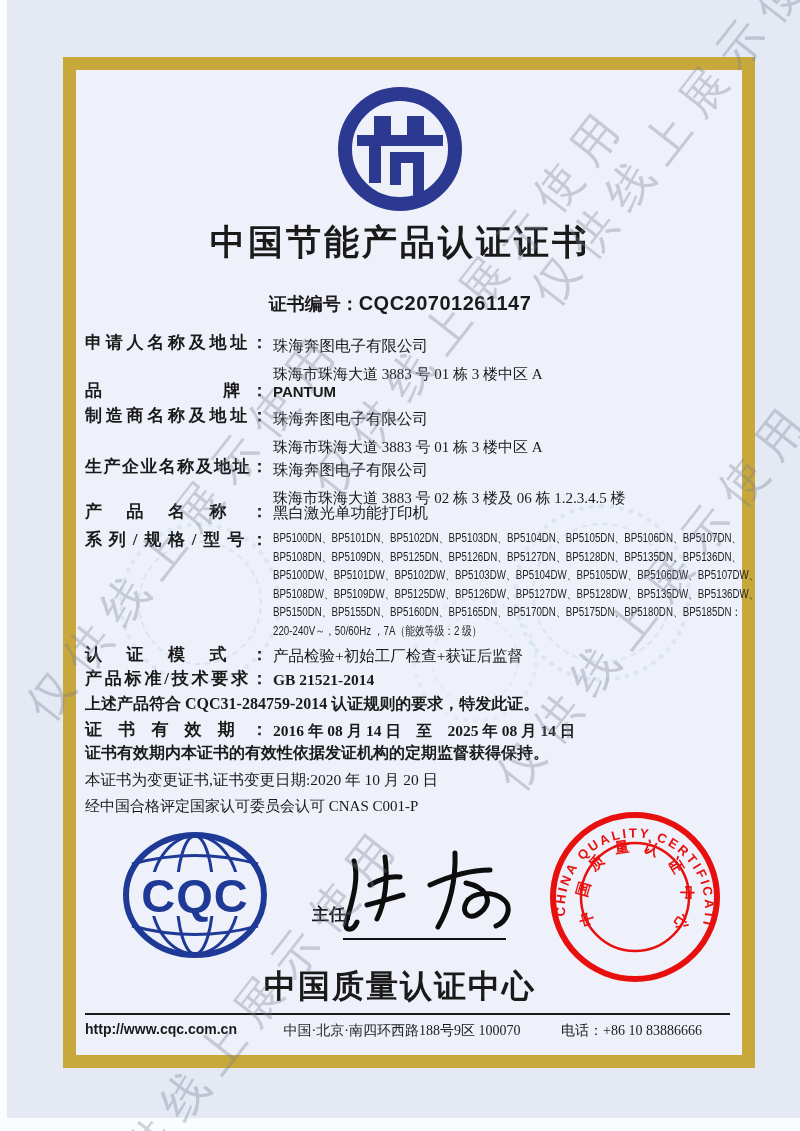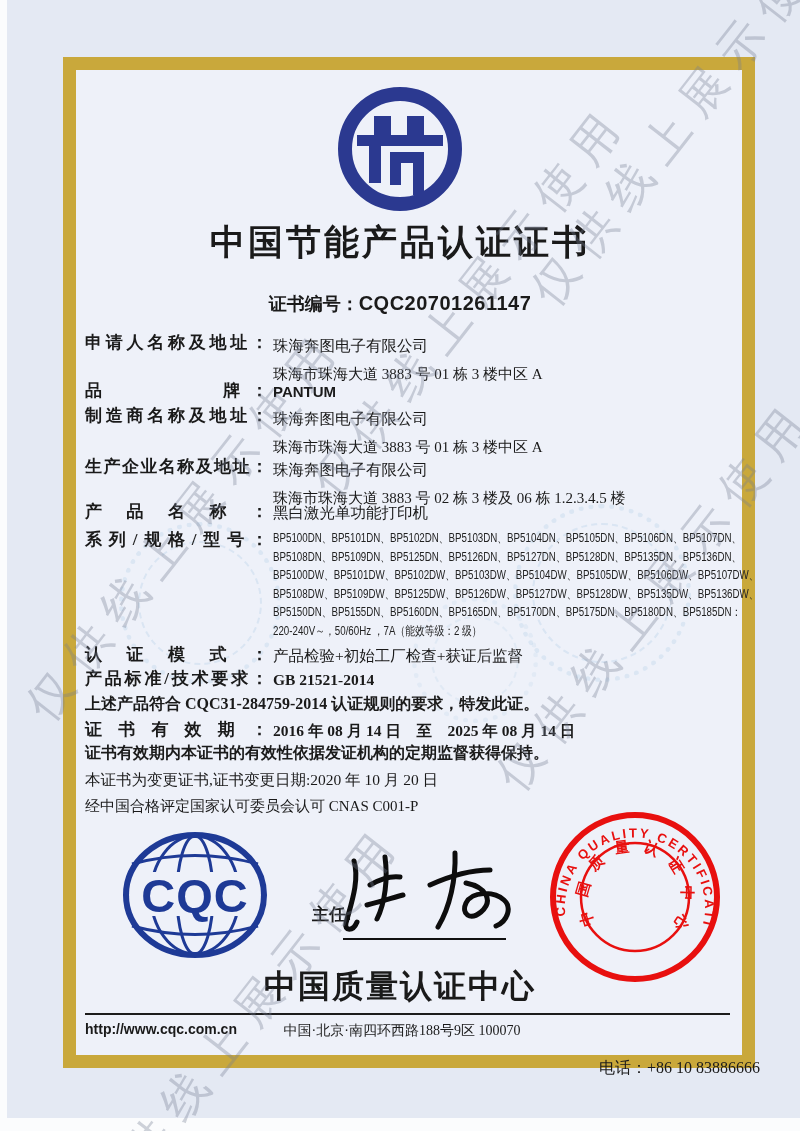--- a/index.html
+++ b/index.html
@@ -39,21 +39,21 @@
   .date-val{font-weight:bold;font-size:15.5px;line-height:24px;}
   
   .director{font-size:17px;font-weight:bold;font-family:"Liberation Sans","DejaVu Sans",sans-serif;margin-left:24px;}
   .sigline{height:2px;background:#111;}
   .orgname{left:0;top:965px;width:800px;text-align:center;font-size:32px;font-weight:bold;
            letter-spacing:2px;font-family:"Liberation Sans","DejaVu Sans",sans-serif;}
   .rule{left:85px;top:1013px;width:645px;height:2px;background:#1c1c1c;}
   .furl{left:85px;top:1021px;font-size:14px;font-weight:bold;
         font-family:"Liberation Sans","DejaVu Sans",sans-serif;}
   .faddr{left:200px;top:1022px;width:404px;text-align:center;font-size:14px;}
-  .fphone{left:560px;top:1022px;width:200px;text-align:right;font-size:16px;margin-top:36px;}
+  .fphone{left:502px;top:1022px;width:200px;text-align:right;font-size:14px;}
 </style>
 </head>
 <body>
 
 <div class="abs edge-left"></div>
 <div class="abs edge-bottom"></div>
 
 <div class="abs frame"></div>
 
 <div class="abs orn" style="left:119px;top:522px;width:152px;height:152px;"></div>

